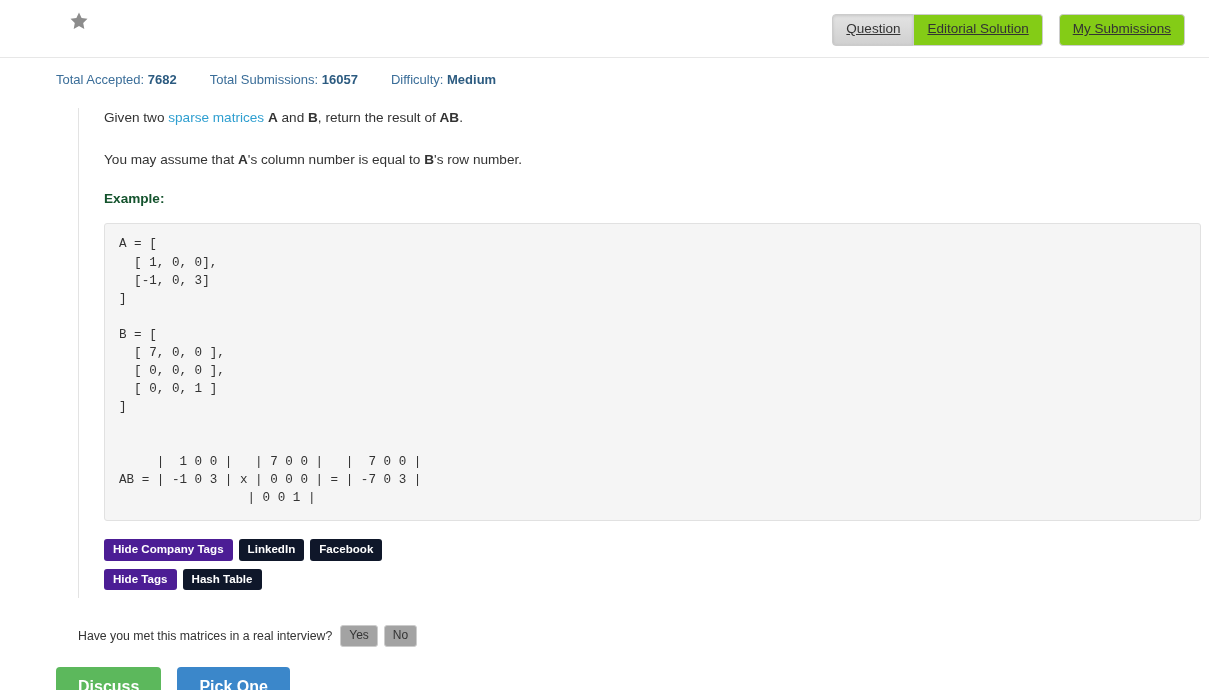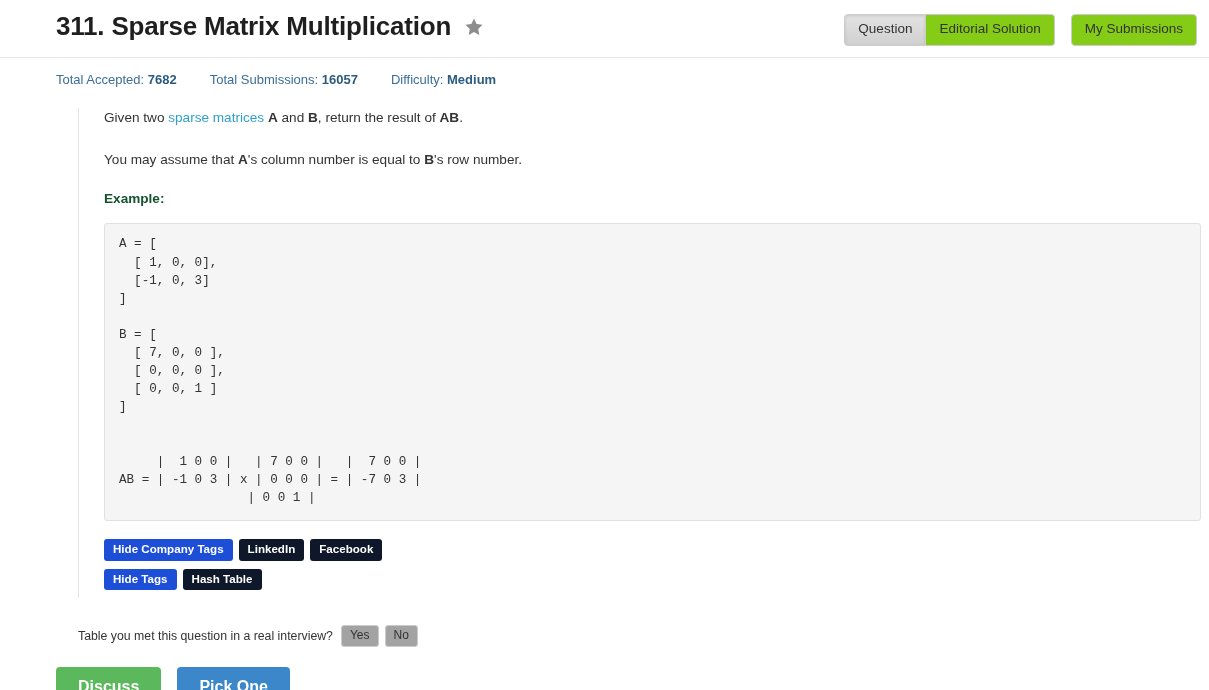--- a/index.html
+++ b/index.html
@@ -38,24 +38,25 @@
   }
   .star-icon {
     margin-left: 13px;
     display: inline-flex;
     align-items: center;
     cursor: pointer;
   }
 
   .header-buttons {
     position: absolute;
-    right: 12px;
+    right: 24px;
     top: 14px;
     display: flex;
     align-items: center;
+    text-decoration: underline;
   }
   .btn-group {
     display: flex;
     margin-right: 16px;
   }
   .hbtn {
     font-size: 13.5px;
     font-family: "Liberation Sans", sans-serif;
     color: #333333;
     background: #84cc16;
@@ -157,21 +158,21 @@
     color: #ffffff;
     border-radius: 3px;
     padding: 4px 9px 5px 9px;
     margin-right: 6px;
     line-height: 1.1;
     cursor: pointer;
     white-space: nowrap;
     border: none;
     font-family: "Liberation Sans", sans-serif;
   }
-  .tag.orange { background: #1d4ed8; }
+  .tag.orange { background: #4c1d95; }
   .tag.blue   { background: #0f172a; }
   .tag.hide-tags-btn { min-width: 64px; text-align: center; }
 
   
   .interview-row {
     margin: 27px 0 0 78px;
     display: flex;
     align-items: center;
     font-size: 12.3px;
     color: #333333;
@@ -209,21 +210,20 @@
     line-height: 1.1;
   }
   .big-btn.green { background: #5cb85c; }
   .big-btn.blue  { background: #3b87ca; }
 </style>
 </head>
 <body>
 
 <div class="header">
   <div class="title-row">
-    <span class="page-title">311. Sparse Matrix Multiplication</span>
     <span class="star-icon">
       <svg width="20" height="20" viewBox="0 0 20 20" aria-hidden="true">
         <polygon points="10,1.6 12.6,7.0 18.5,7.8 14.2,12.0 15.3,17.9 10,15.1 4.7,17.9 5.8,12.0 1.5,7.8 7.4,7.0" fill="#8c8c8c"></polygon>
       </svg>
     </span>
   </div>
 
   <div class="header-buttons">
     <div class="btn-group">
       <button class="hbtn active">Question</button>
@@ -280,21 +280,21 @@
       <button class="tag blue">Facebook</button>
     </div>
     <div class="tag-row">
       <button class="tag orange hide-tags-btn">Hide Tags</button>
       <button class="tag blue">Hash Table</button>
     </div>
   </div>
 </div>
 
 <div class="interview-row">
-  <span class="q">Table you met this question in a real interview?</span>
+  <span class="q">Have you met this matrices in a real interview?</span>
   <button class="mini-btn">Yes</button>
   <button class="mini-btn">No</button>
 </div>
 
 <div class="footer-buttons">
   <button class="big-btn green">Discuss</button>
   <button class="big-btn blue">Pick One</button>
 </div>
 
 </body></html>

